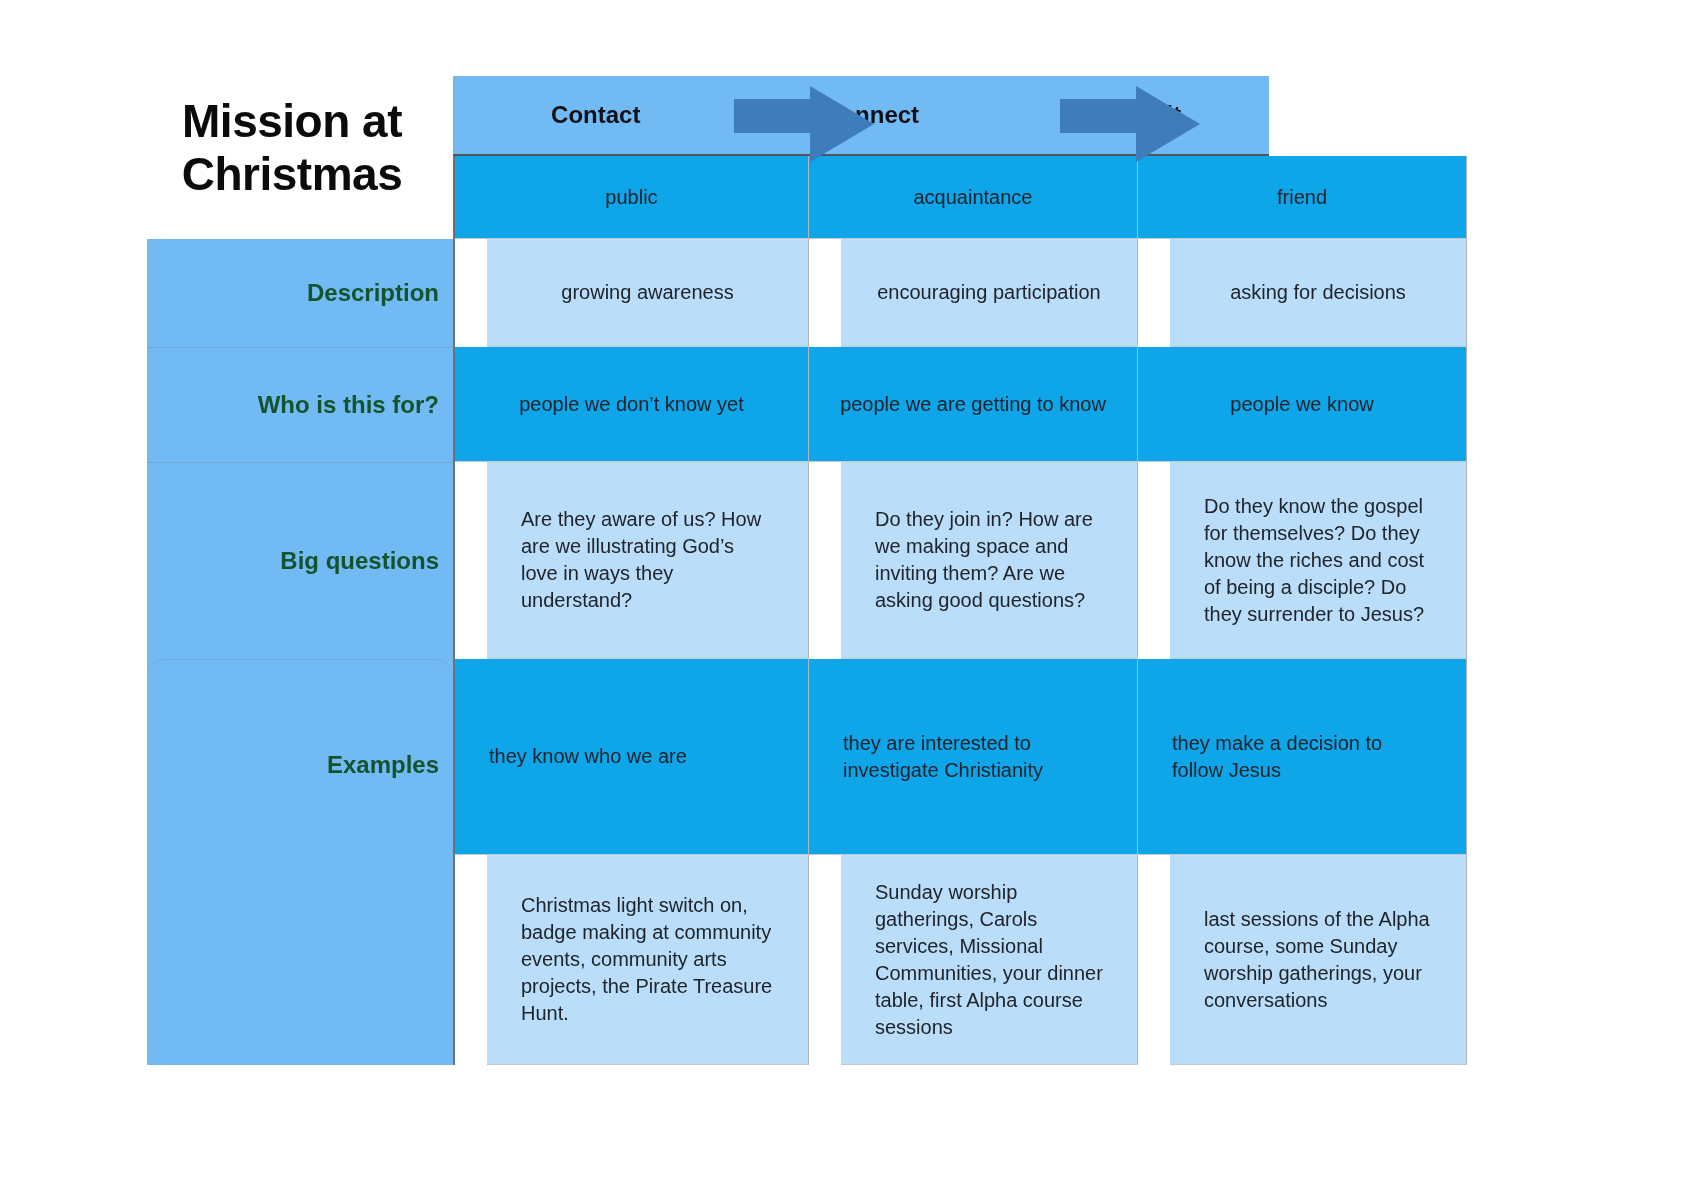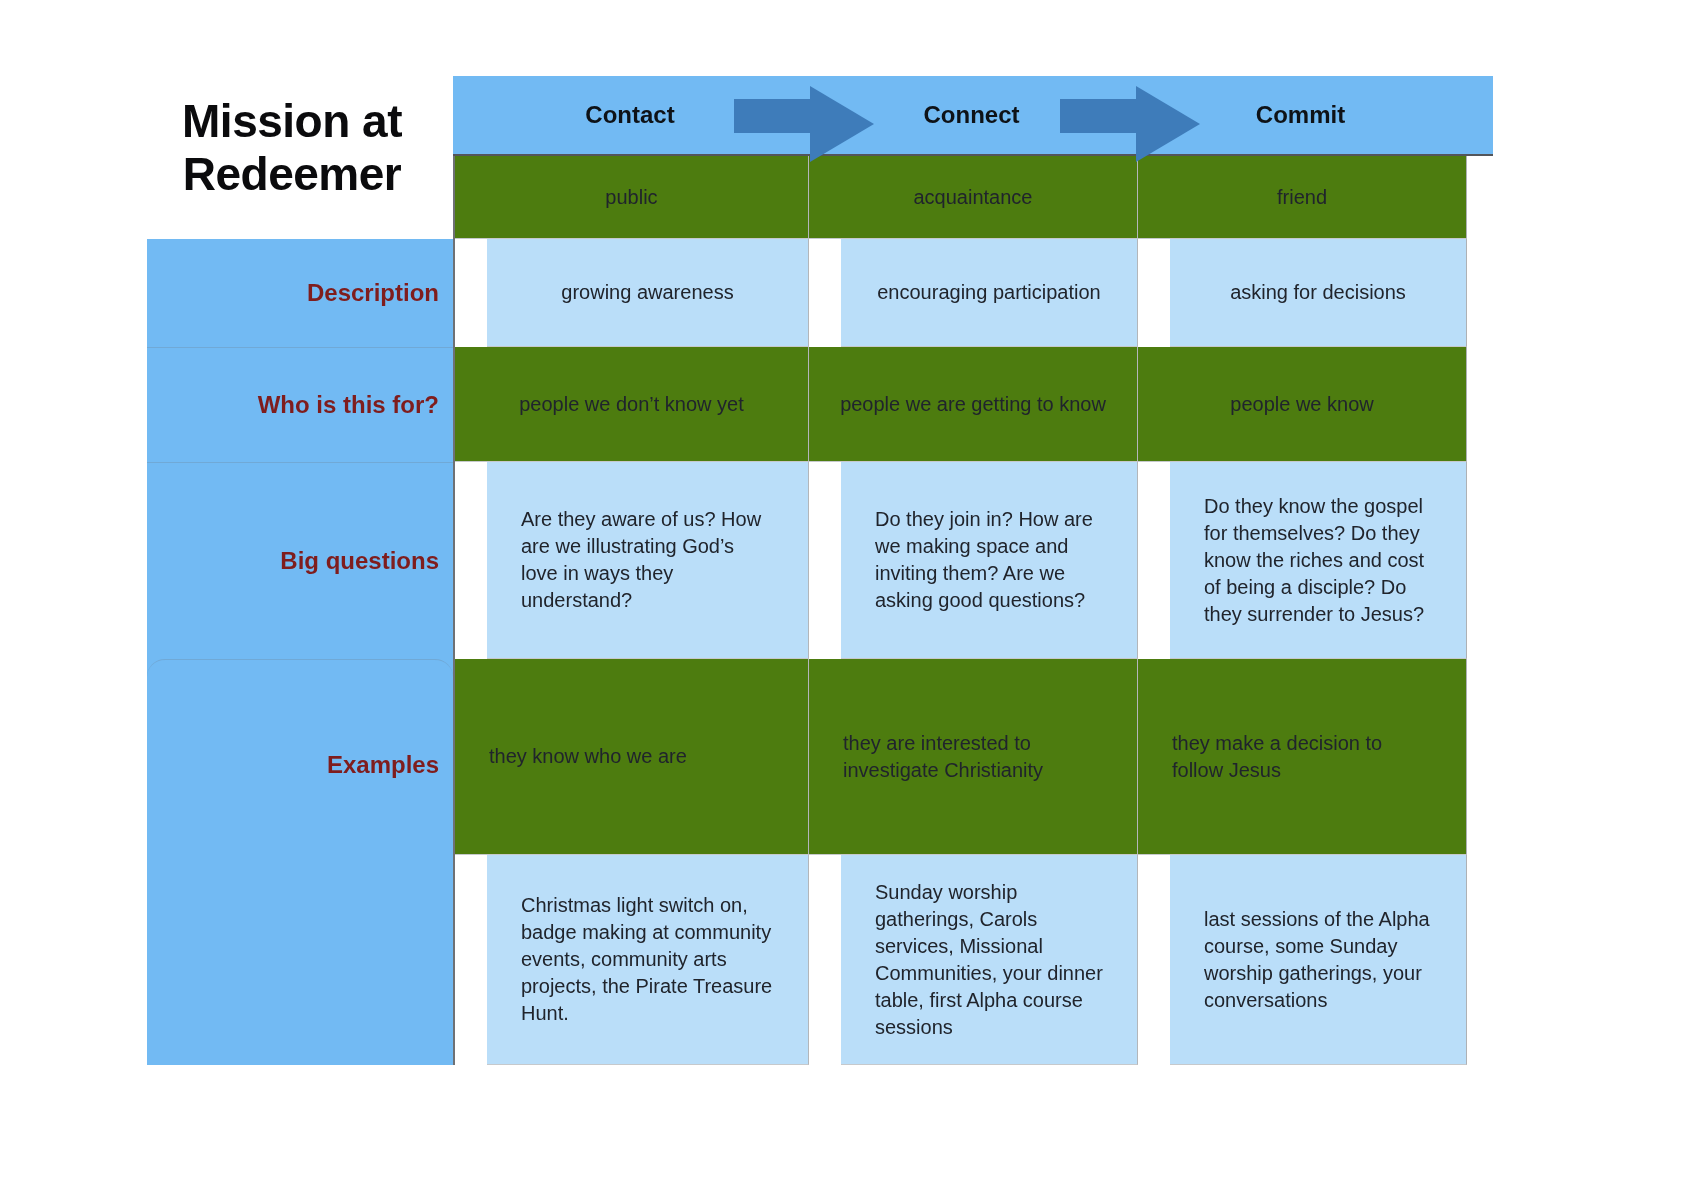--- a/index.html
+++ b/index.html
@@ -7,21 +7,21 @@
     width:1684px;height:1190px;position:relative;background:#ffffff;
     font-family:"Liberation Sans",sans-serif;color:#20242c;overflow:hidden;
   }
   
   .title{
     position:absolute;left:139px;top:95px;width:306px;text-align:center;
     font-size:46px;font-weight:800;line-height:53px;color:#0b0b0d;letter-spacing:-0.5px;
   }
   
   .band{
-    position:absolute;left:453px;top:76px;width:1040px;height:78px;
+    position:absolute;left:453px;top:76px;width:816px;height:78px;
     background:#72BAF3;border-bottom:2px solid #53555a;
     display:flex;align-items:center;
   }
   .band .stage{
     display:flex;align-items:center;justify-content:center;
     font-size:24px;font-weight:bold;color:#0e1217;height:100%;
   }
   .stage.c1{width:354px;} .stage.c2{width:329px;} .stage.c3{width:329px;}
   
   .arrow-shaft{position:absolute;background:#3E7CBA;width:78px;height:34px;top:99px;z-index:3;}
@@ -33,48 +33,48 @@
   .a1s{left:734px;} .a1h{left:810px;}
   .a2s{left:1060px;} .a2h{left:1136px;}
   
   .labelcol{
     position:absolute;left:147px;top:239px;width:306px;height:826px;
     background:#72BAF3;display:flex;flex-direction:column;
   }
   .labelcol .rowlabel{
     display:flex;align-items:center;justify-content:flex-end;
     text-align:right;padding:0 14px 0 20px;box-sizing:border-box;
-    font-size:24px;font-weight:bold;color:#7f1d1d;line-height:30px;
+    font-size:24px;font-weight:bold;color:#14532d;line-height:30px;
     border-top:1px solid rgba(110,130,150,0.30);
   }
   .rowlabel.r1{height:108px;border-top:none;} .rowlabel.r2{height:115px;}
   .rowlabel.r3{height:197px;} .rowlabel.r4{height:196px;} .rowlabel.r5{height:210px;border-radius:18px;}
   
   .grid{
     position:absolute;left:453px;top:156px;width:1012px;height:909px;
     display:grid;grid-template-columns:354px 329px 329px;
     grid-template-rows:83px 108px 115px 197px 196px 210px;
     border-left:2px solid #6e7175;box-sizing:border-box;
   }
   .cell{
     box-sizing:border-box;display:flex;align-items:center;
     border-right:1px solid #b3b6ba;border-bottom:1px solid #c6c9cc;
-    font-size:20px;line-height:27px;color:#20242c;background:#4d7c0f;
+    font-size:20px;line-height:27px;color:#20242c;background:#0ea5e9;
   }
   .cell.lastcol{border-right:1px solid #aeb1b5;}
   .cell.shaded{background:#BADEF9;margin-left:32px;}
   .cell.center{justify-content:center;text-align:center;padding:0 18px;}
   .cell.left{justify-content:flex-start;text-align:left;padding:0 34px;}
 </style>
 </head>
 <body>
 
 <div class="title">
   <div>Mission at</div>
-  <div>Redeemer</div>
+  <div>Christmas</div>
 </div>
 
 <div class="band">
   <div class="stage c1">Contact</div>
   <div class="stage c2">Connect</div>
   <div class="stage c3">Commit</div>
 </div>
 
 <div class="arrow-shaft a1s"></div>
 <div class="arrow-head a1h"></div>

